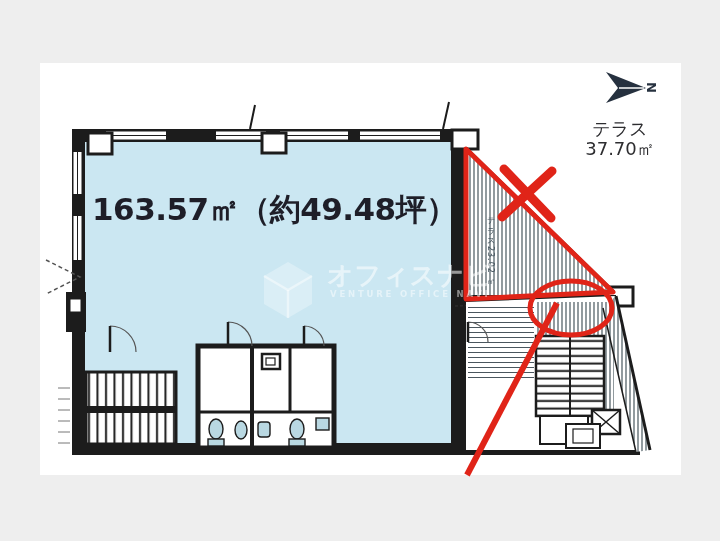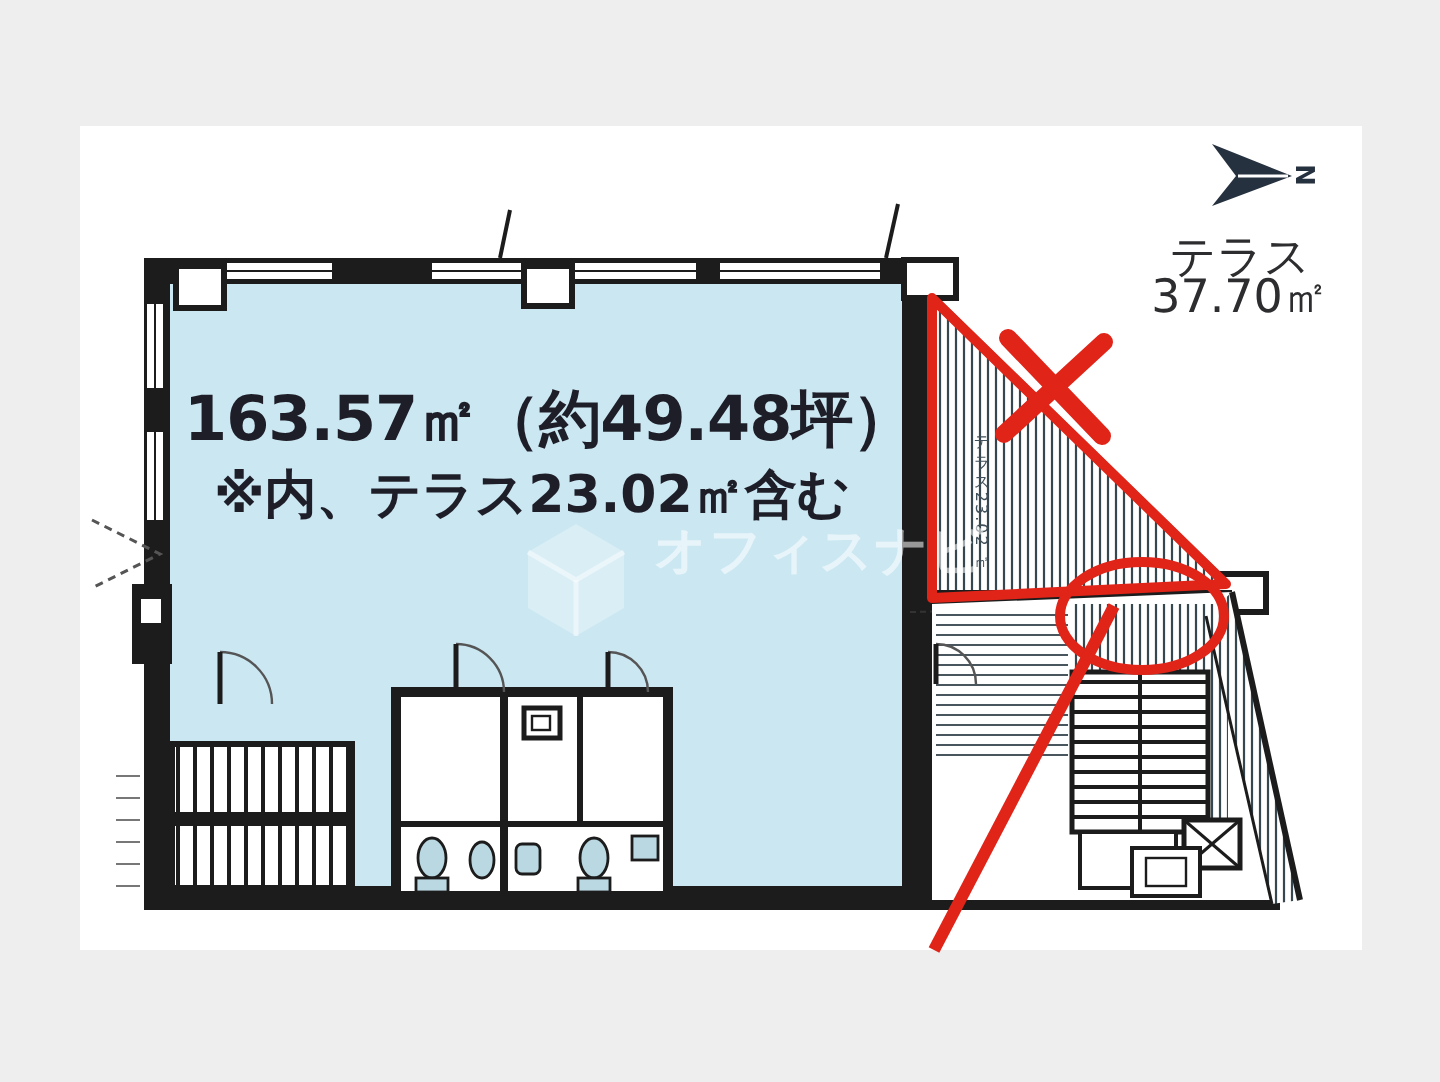--- a/index.html
+++ b/index.html
@@ -18,21 +18,21 @@
   .dashline{stroke:#555;stroke-width:1.5;fill:none;stroke-dasharray:4 3;}
   .white{fill:#ffffff;}
   .fixture{fill:#b9d8e2;stroke:var(--wall);stroke-width:1.4;}
   .red{stroke:var(--highlight-red);fill:none;}
   .hatchline{stroke:var(--hatch);stroke-width:1.1;}
   .hatchline-h{stroke:#4a565e;stroke-width:1;}
   .stairline{stroke:var(--wall);stroke-width:2;}
   .lbl{position:absolute;white-space:nowrap;color:var(--text-dark);}
   #area-label{left:92px;top:189px;font-size:31px;font-weight:700;letter-spacing:-0.5px;}
   #area-note{left:107px;top:230px;font-size:26px;font-weight:700;}
-  #terrace-label{left:552px;top:119px;width:136px;text-align:center;font-size:23px;line-height:20px;color:#2d2d30;font-weight:400;}
+  #terrace-label{left:552px;top:119px;width:136px;text-align:center;font-size:18px;line-height:20px;color:#2d2d30;font-weight:400;}
   #north-label{left:646px;top:80px;font-size:13px;font-weight:700;color:var(--compass);transform:rotate(90deg);transform-origin:center;}
   #watermark-brand{left:327px;top:258px;font-size:26px;font-weight:700;letter-spacing:1px;color:var(--watermark-white);}
   #watermark-subtext{left:330px;top:289px;font-size:8.5px;letter-spacing:2.8px;color:rgba(255,255,255,0.5);font-weight:700;}
   #terrace-inline-label{left:484px;top:212px;writing-mode:vertical-rl;font-size:8px;color:#40505a;letter-spacing:1px;white-space:nowrap;}
 </style>
 </head>
 <body>
 
 <div class="stage">
 
@@ -190,26 +190,26 @@
       <line x1="557" y1="303" x2="467" y2="475" class="red" stroke-width="6"></line>
     </g>
 
     <g>
       <polygon points="606,72 646,88 606,103 618,88" fill="var(--compass)"></polygon>
       <line x1="644" y1="88" x2="619" y2="88" stroke="#ffffff" stroke-width="1.5"></line>
     </g>
   </svg>
 
   <div class="lbl" id="area-label">163.57㎡（約49.48坪）</div>
-  <div class="lbl" id="area-note">※内、テラス23.02㎡含む</div>
 
   <div class="lbl" id="terrace-label">
     <div>テラス</div>
     <div>37.70㎡</div>
   </div>
 
   <div class="lbl" id="terrace-inline-label">テラス 23.02㎡</div>
 
   <div class="lbl" id="north-label">N</div>
 
   <div class="lbl" id="watermark-brand">オフィスナビ</div>
+  <div class="lbl" id="watermark-subtext">VENTURE OFFICE NAVI</div>
 
 </div>
 
 </body></html>

